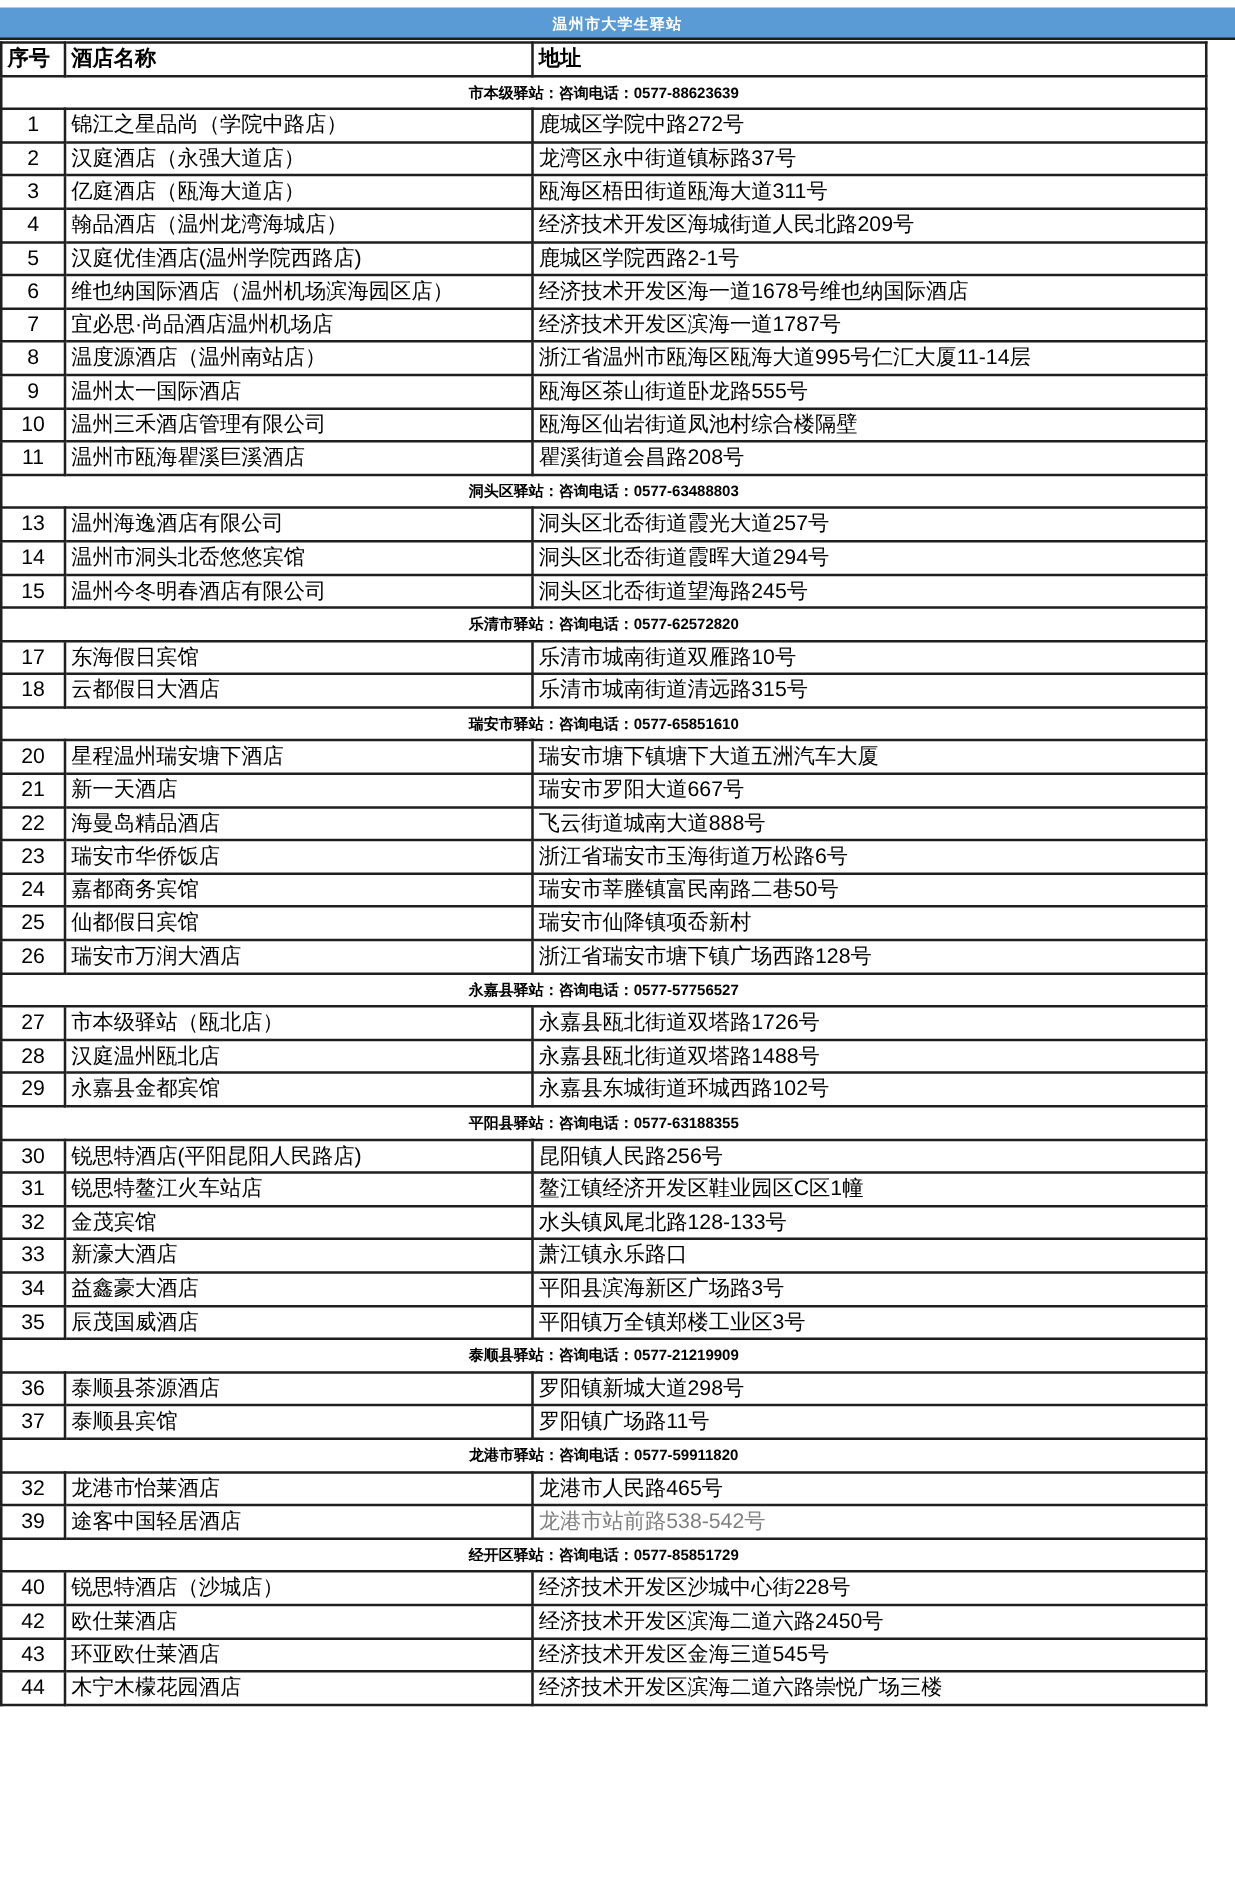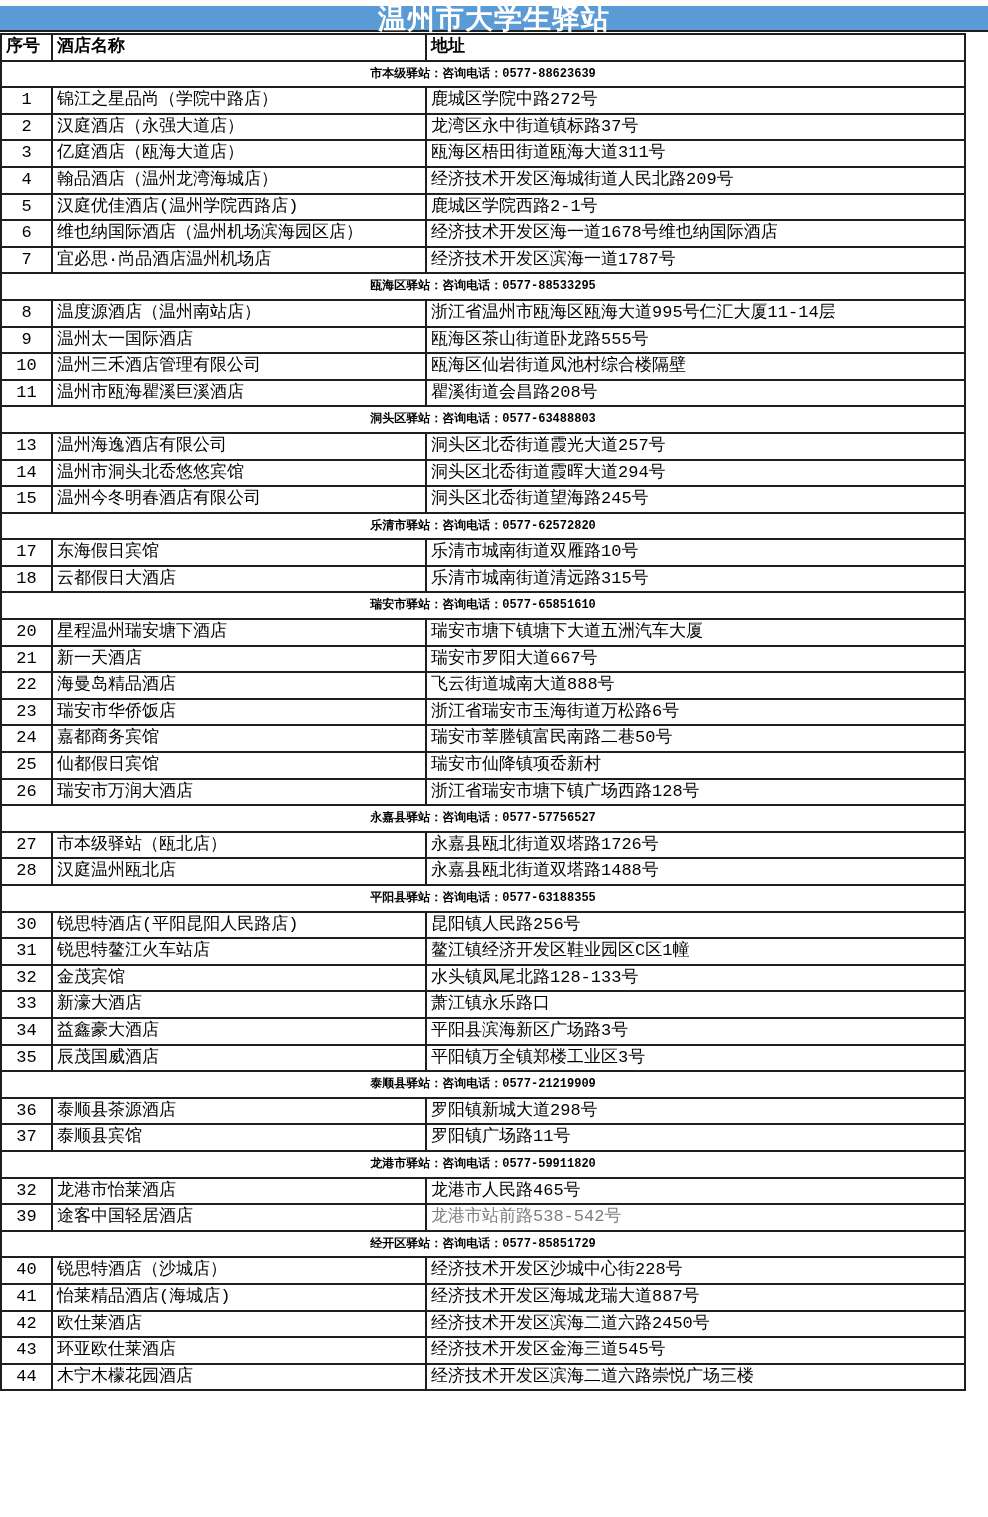--- a/index.html
+++ b/index.html
@@ -5,28 +5,27 @@
   html, body { margin: 0; padding: 0; background: #ffffff; }
   .page {
     width: 988px; height: 1517px; background: #ffffff;
     font-family: "Liberation Sans", sans-serif;
     overflow: hidden; position: relative; box-sizing: border-box;
   }
   .title-bar {
     margin-top: 6px; height: 26px; width: 988px;
     background: var(--header-bg, #5B9BD5);
     color: var(--header-text, #ffffff);
-    font-size: 28px; font-weight: bold; text-align: center; line-height: 26px;
+    font-size: 12px; font-weight: bold; text-align: center; line-height: 26px;
     border-bottom: 2px solid var(--border-col, #1f1f1f);
     box-sizing: border-box; letter-spacing: 1px;
   }
   table.tbl {
     width: 940px; border-collapse: collapse; table-layout: fixed;
     margin-top: 1px;
-    font-family: Liberation Mono, monospace;
   }
   .tbl td, .tbl th {
     border: 2px solid var(--border-col, #1f1f1f);
     height: 24.6px; padding: 0 4px;
     font-size: 17px; color: #000000;
     white-space: nowrap; overflow: hidden;
     box-sizing: content-box; font-weight: normal;
     line-height: 24.6px;
   }
   .tbl th { text-align: left; font-weight: bold; font-size: 17px; }
@@ -87,23 +86,20 @@
         <tr>
           <td class="c-idx">6</td>
           <td class="c-name">维也纳国际酒店（温州机场滨海园区店）</td>
           <td class="c-addr">经济技术开发区海一道1678号维也纳国际酒店</td>
         </tr>
         <tr>
           <td class="c-idx">7</td>
           <td class="c-name">宜必思·尚品酒店温州机场店</td>
           <td class="c-addr">经济技术开发区滨海一道1787号</td>
         </tr>
-        <tr class="section-row">
-          <td colspan="3">瓯海区驿站：咨询电话：0577-88533295</td>
-        </tr>
         <tr>
           <td class="c-idx">8</td>
           <td class="c-name">温度源酒店（温州南站店）</td>
           <td class="c-addr">浙江省温州市瓯海区瓯海大道995号仁汇大厦11-14层</td>
         </tr>
         <tr>
           <td class="c-idx">9</td>
           <td class="c-name">温州太一国际酒店</td>
           <td class="c-addr">瓯海区茶山街道卧龙路555号</td>
         </tr>
@@ -192,20 +188,25 @@
         <tr>
           <td class="c-idx">27</td>
           <td class="c-name">市本级驿站（瓯北店）</td>
           <td class="c-addr">永嘉县瓯北街道双塔路1726号</td>
         </tr>
         <tr>
           <td class="c-idx">28</td>
           <td class="c-name">汉庭温州瓯北店</td>
           <td class="c-addr">永嘉县瓯北街道双塔路1488号</td>
         </tr>
+        <tr>
+          <td class="c-idx">29</td>
+          <td class="c-name">永嘉县金都宾馆</td>
+          <td class="c-addr">永嘉县东城街道环城西路102号</td>
+        </tr>
         <tr class="section-row">
           <td colspan="3">平阳县驿站：咨询电话：0577-63188355</td>
         </tr>
         <tr>
           <td class="c-idx">30</td>
           <td class="c-name">锐思特酒店(平阳昆阳人民路店)</td>
           <td class="c-addr">昆阳镇人民路256号</td>
         </tr>
         <tr>
           <td class="c-idx">31</td>
@@ -258,25 +259,20 @@
           <td class="c-name">途客中国轻居酒店</td>
           <td class="c-addr muted">龙港市站前路538-542号</td>
         </tr>
         <tr class="section-row">
           <td colspan="3">经开区驿站：咨询电话：0577-85851729</td>
         </tr>
         <tr>
           <td class="c-idx">40</td>
           <td class="c-name">锐思特酒店（沙城店）</td>
           <td class="c-addr">经济技术开发区沙城中心街228号</td>
-        </tr>
-        <tr>
-          <td class="c-idx">41</td>
-          <td class="c-name">怡莱精品酒店(海城店)</td>
-          <td class="c-addr">经济技术开发区海城龙瑞大道887号</td>
         </tr>
         <tr>
           <td class="c-idx">42</td>
           <td class="c-name">欧仕莱酒店</td>
           <td class="c-addr">经济技术开发区滨海二道六路2450号</td>
         </tr>
         <tr>
           <td class="c-idx">43</td>
           <td class="c-name">环亚欧仕莱酒店</td>
           <td class="c-addr">经济技术开发区金海三道545号</td>

